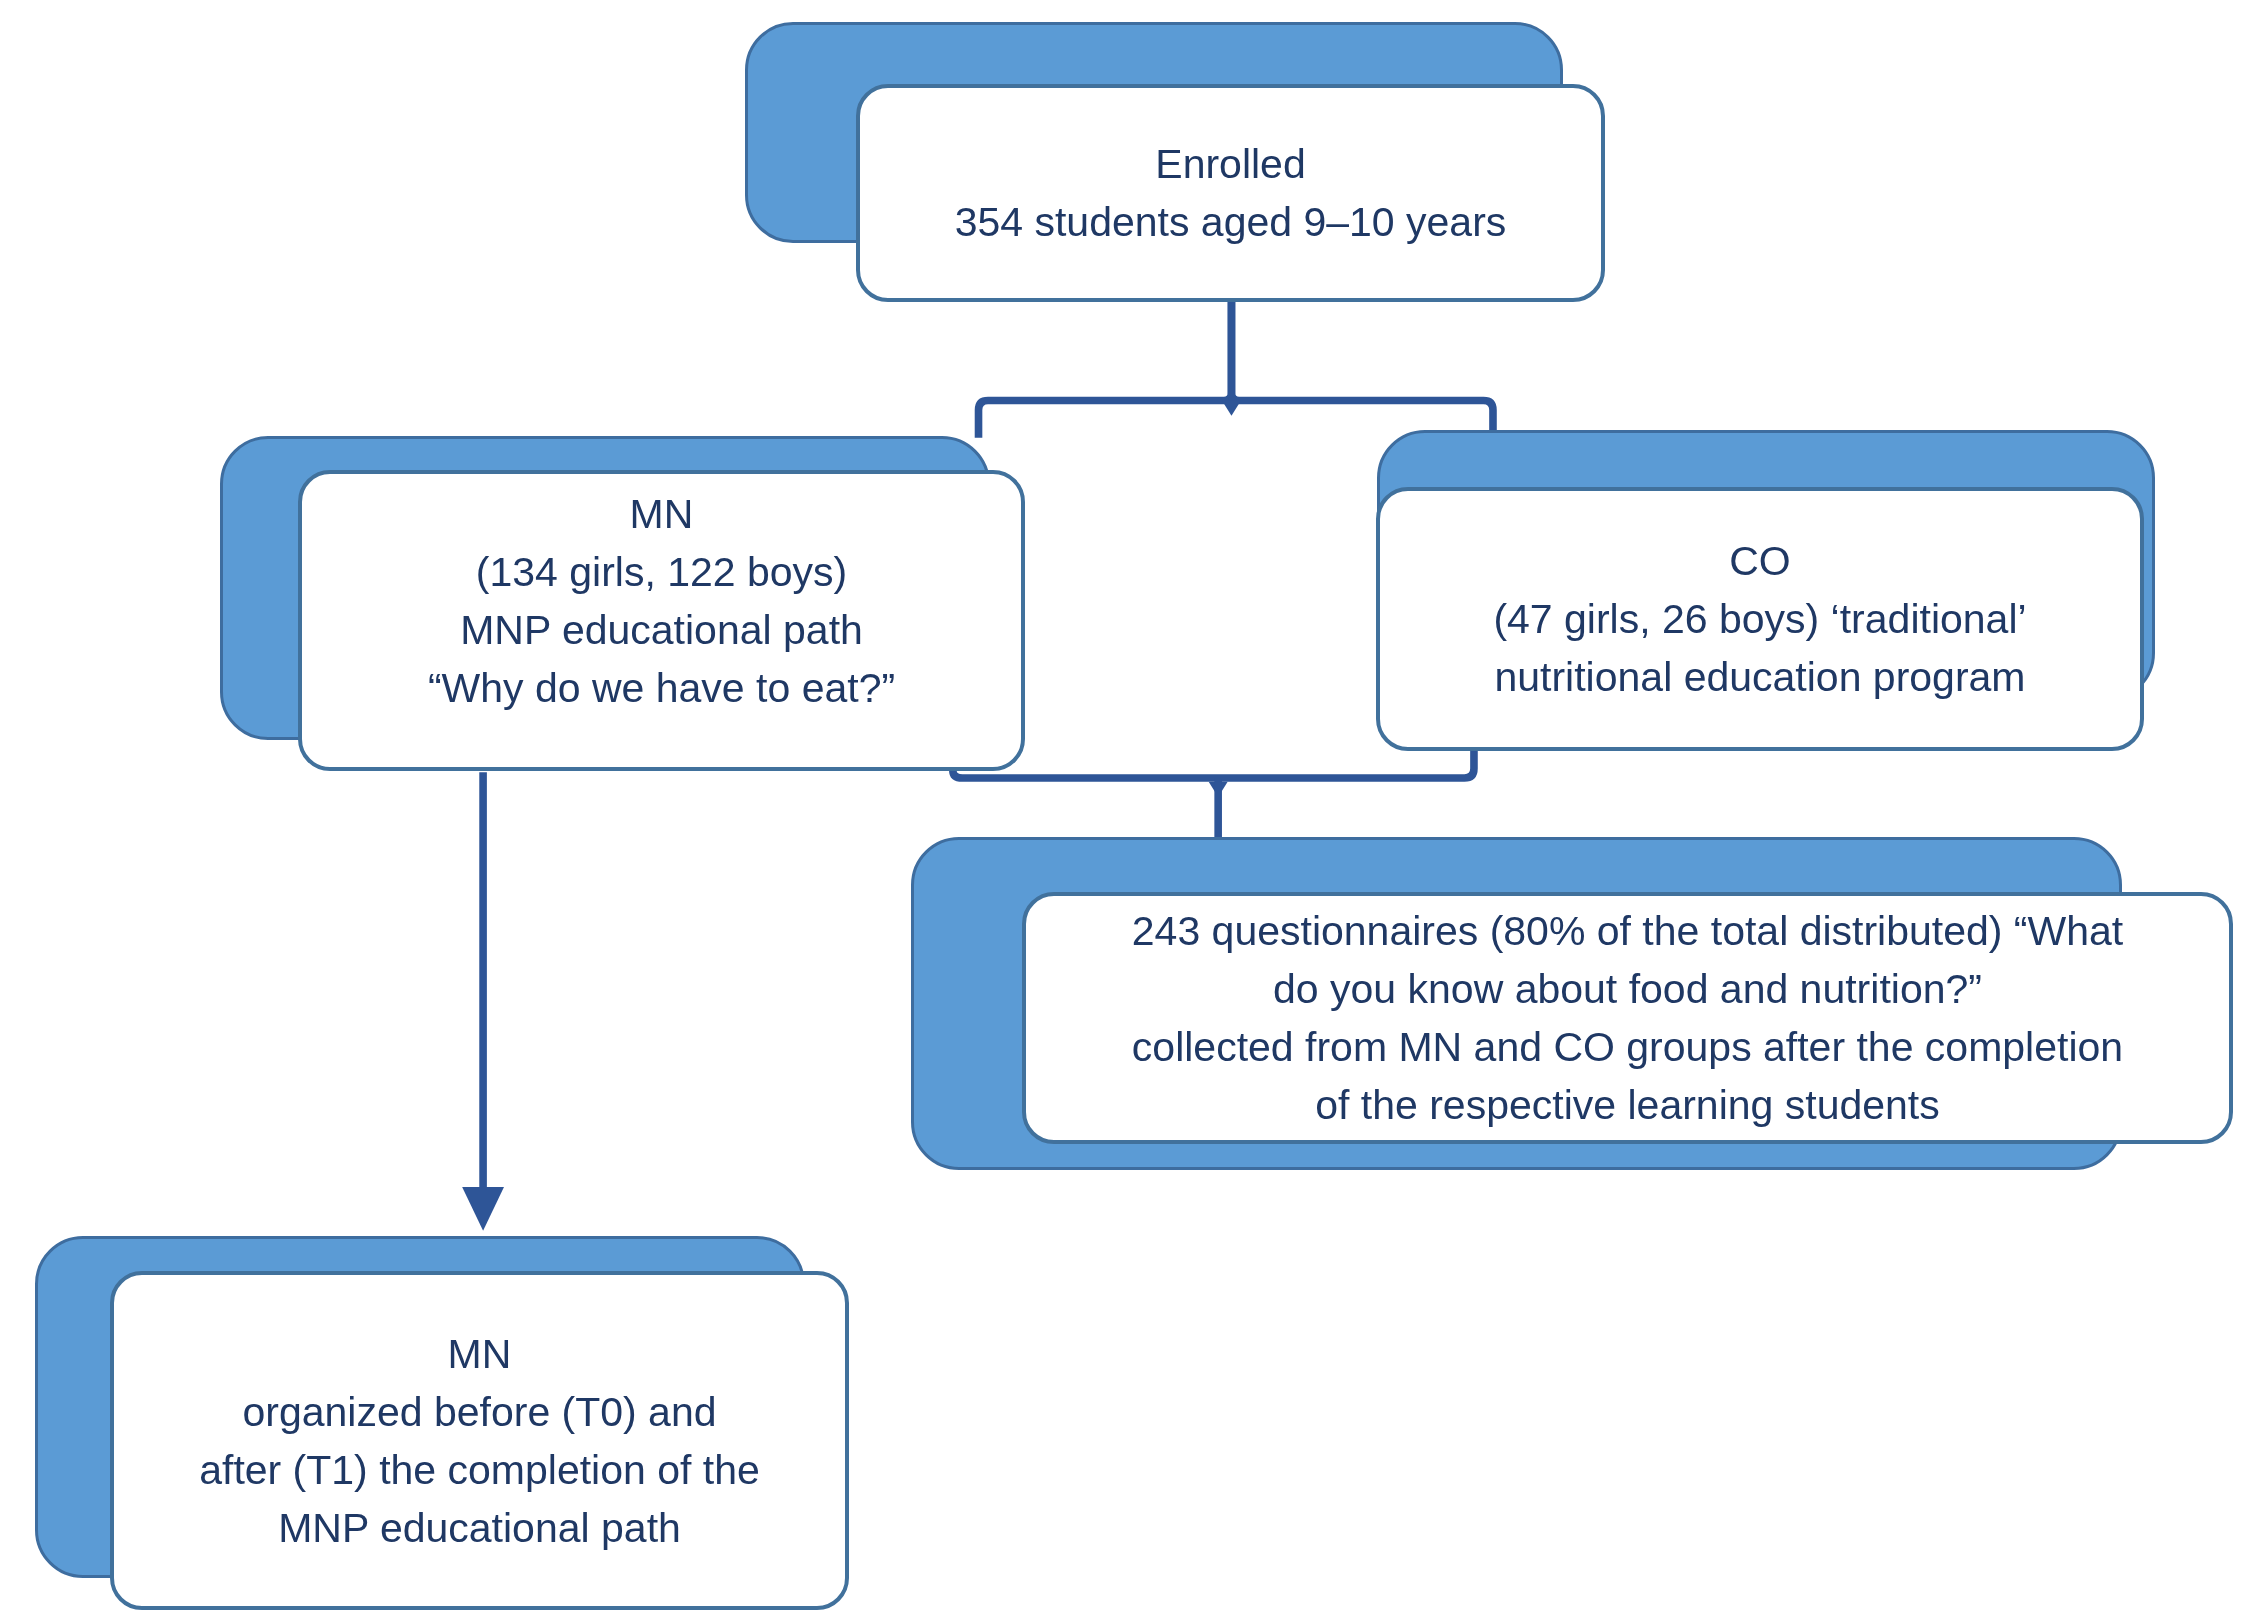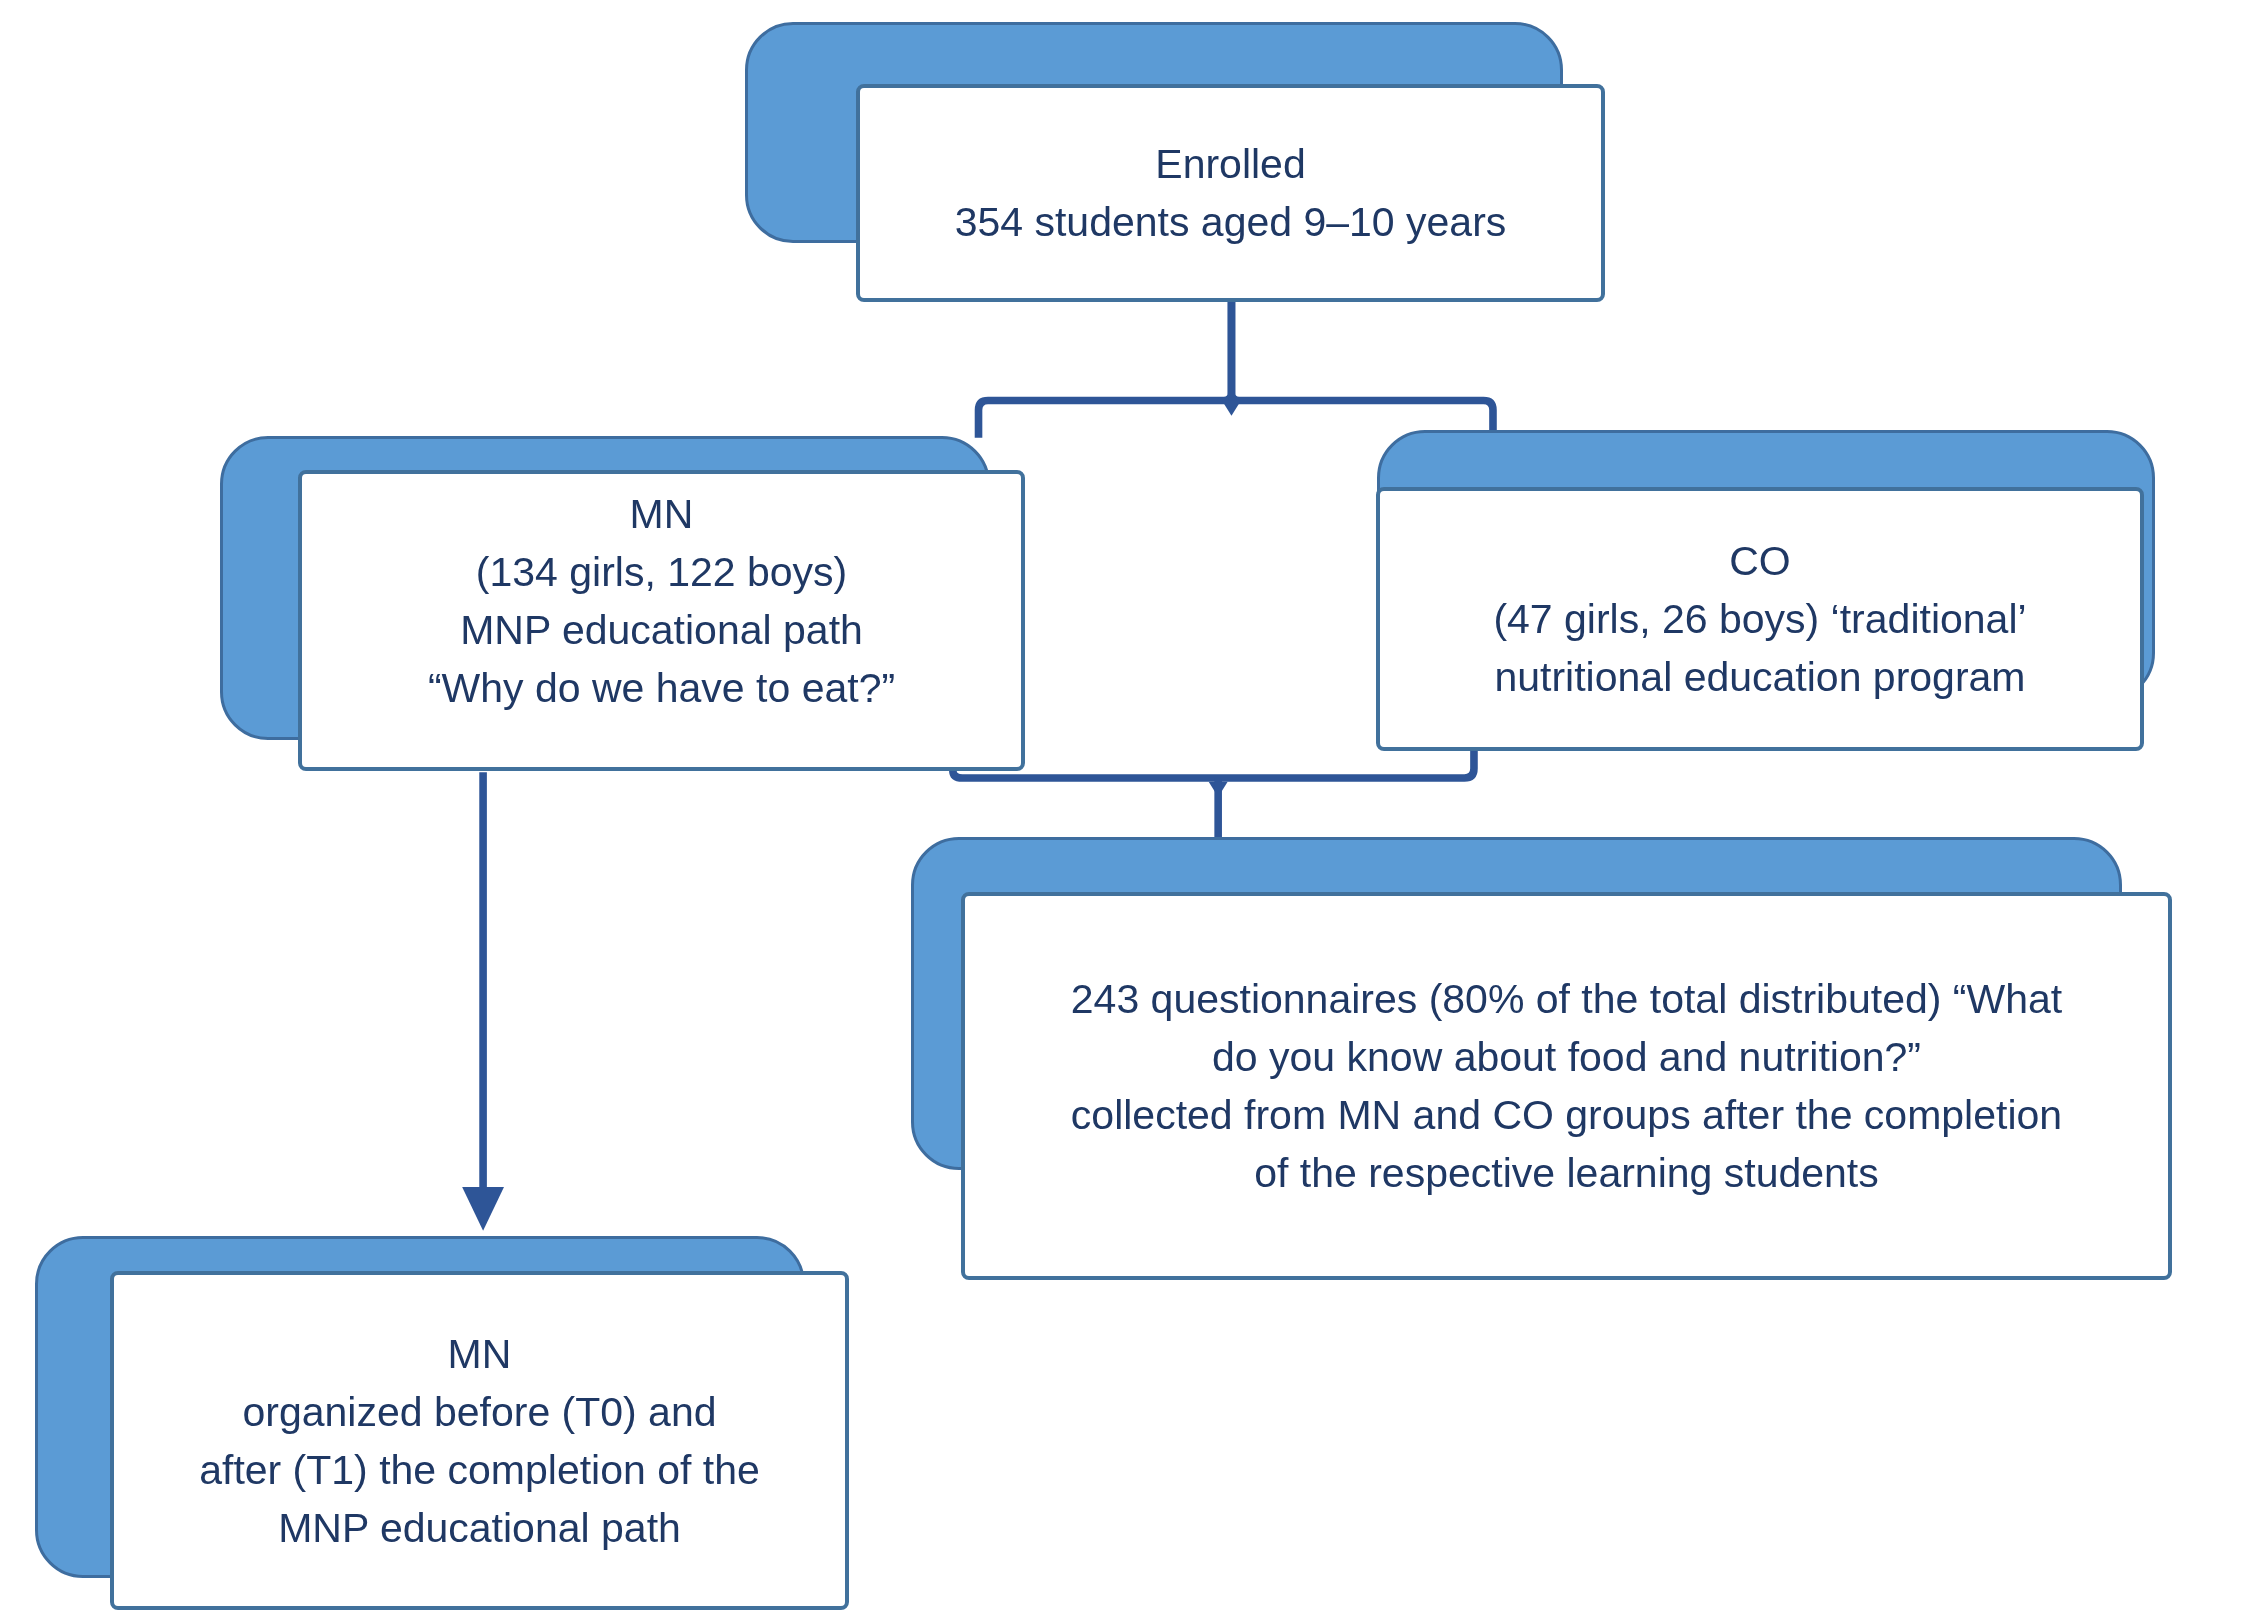--- a/index.html
+++ b/index.html
@@ -25,38 +25,38 @@
     position:absolute;z-index:2;
     background:var(--shadow-fill);
     border:3.8px solid var(--shadow-border);
     border-radius:48px;
     box-sizing:border-box;
   }
   .node-box{
     position:absolute;z-index:3;
     background:#ffffff;
     border:4.8px solid var(--box-border);
-    border-radius:8px;
+    border-radius:32px;
     box-sizing:border-box;
     display:flex;flex-direction:column;
     align-items:center;justify-content:center;
     text-align:center;
     font-size:41px;line-height:58px;
     padding:0 19px;
   }
   .node-box .line{white-space:nowrap;}
   
   .enrolled-shadow{left:745px;top:22px;width:818px;height:221px;}
   .enrolled-box{left:856px;top:84px;width:749px;height:218px;}
   .mn-shadow{left:220px;top:436px;width:770px;height:304px;}
   .mn-box{left:298px;top:470px;width:727px;height:301px;justify-content:flex-start;padding-top:11.4px;}
   .co-shadow{left:1377px;top:430px;width:778px;height:271px;}
   .co-box{left:1376px;top:487px;width:768px;height:264px;}
   .q-shadow{left:911px;top:837px;width:1211px;height:333px;}
-  .q-box{left:961px;top:892px;width:1211px;height:388px;}
+  .q-box{left:1022px;top:892px;width:1211px;height:252px;}
   .wfp-shadow{left:35px;top:1236px;width:770px;height:342px;}
   .wfp-box{left:110px;top:1271px;width:739px;height:339px;}
 </style>
 </head>
 <body>
 
 <div class="canvas">
 
   <svg class="conn-layer" width="2268" height="1617" viewBox="0 0 2385 1700">
 

